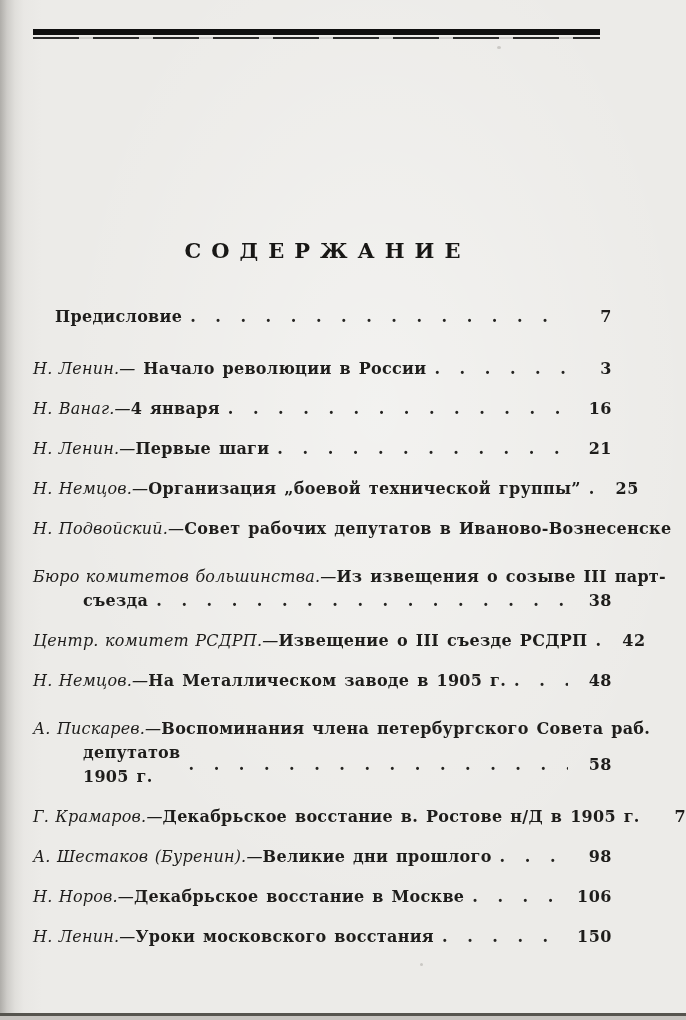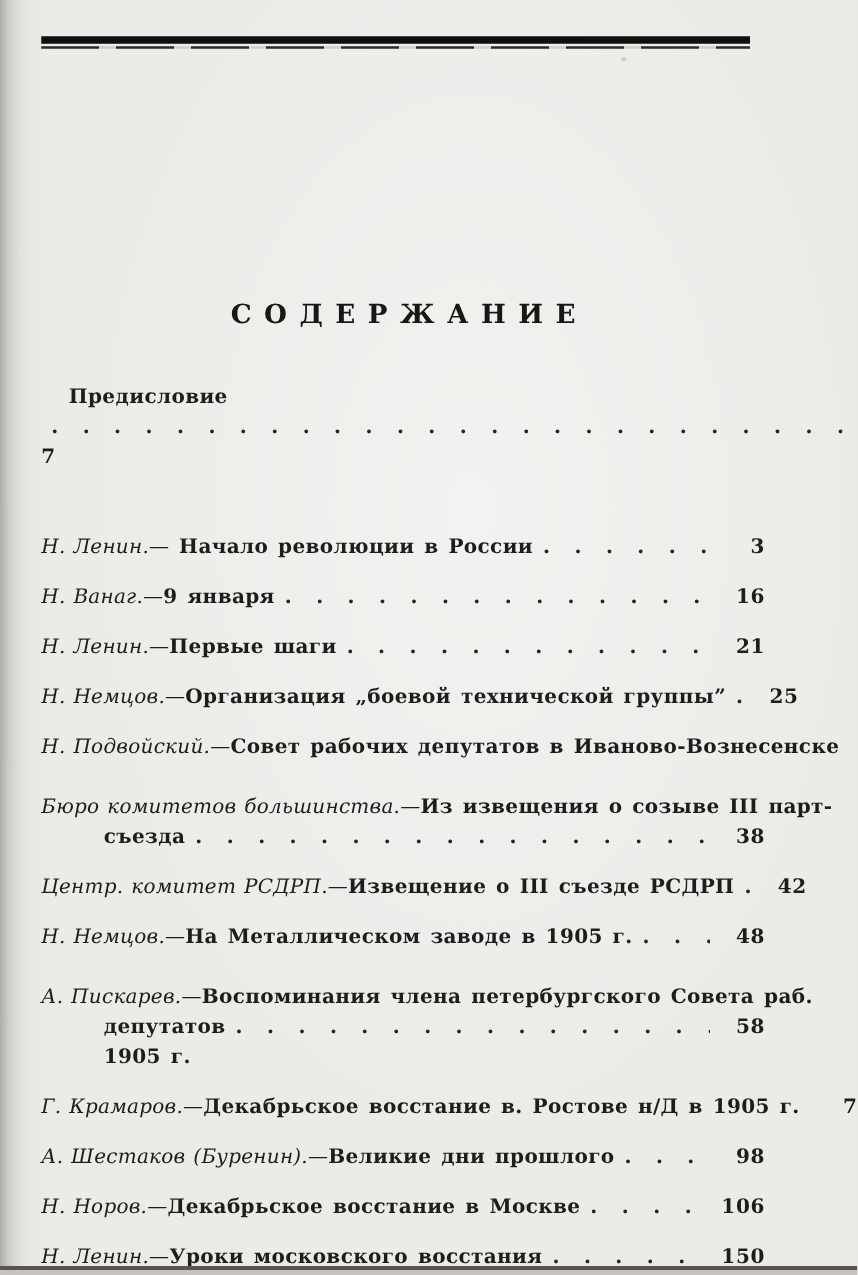--- a/index.html
+++ b/index.html
@@ -44,24 +44,24 @@
 
   .content { position: absolute; left: 33px; top: 238px; width: 579px; }
   .contents-title {
     margin: 0 0 41px 0;
     font-size: 21px; line-height: 26px; font-weight: bold;
     text-align: center; letter-spacing: 10px; padding-left: 10px;
     color: #181715;
   }
   .toc-list { font-size: 16px; }
   .toc-row { display: flex; align-items: baseline; line-height: 24px; margin-bottom: 16px; }
-  .toc-row.first { margin-bottom: 28px; flex-direction: column; }
+  .toc-row.first { margin-bottom: 28px; }
   .toc-row.block { display: block; }
   .toc-row .line1 { line-height: 24px; white-space: nowrap; margin-top: 24px; }
-  .toc-row .line2 { display: flex; align-items: flex-start; line-height: 24px; padding-left: 50px; }
+  .toc-row .line2 { display: flex; align-items: center; line-height: 24px; padding-left: 50px; }
   .entry { white-space: nowrap; }
   .indent .entry { padding-left: 22px; }
   .author { font-style: italic; letter-spacing: 0.2px; word-spacing: 1px; }
   .title  { font-weight: bold; letter-spacing: 0.3px; word-spacing: 2px; }
   .leader { flex: 1 1 auto; min-width: 0; overflow: hidden; white-space: nowrap;
             padding: 0 6px 0 8px; }
   .leader::after {
     content: ". . . . . . . . . . . . . . . . . . . . . . . . . . . . . . . . . . . . . .";
     letter-spacing: 7px; font-weight: bold; color: #242320;
   }
@@ -91,21 +91,21 @@
         <span class="pagenum">7</span>
       </div>
 
       <div class="toc-row">
         <span class="entry"><span class="author">Н. Ленин.—</span><span class="title"> Начало революции в России</span></span>
         <span class="leader"></span>
         <span class="pagenum">3</span>
       </div>
 
       <div class="toc-row">
-        <span class="entry"><span class="author">Н. Ванаг.—</span><span class="title">9 января</span></span>
+        <span class="entry"><span class="author">Н. Ванаг.—</span><span class="title">4 января</span></span>
         <span class="leader"></span>
         <span class="pagenum">16</span>
       </div>
 
       <div class="toc-row">
         <span class="entry"><span class="author">Н. Ленин.—</span><span class="title">Первые шаги</span></span>
         <span class="leader"></span>
         <span class="pagenum">21</span>
       </div>
 

